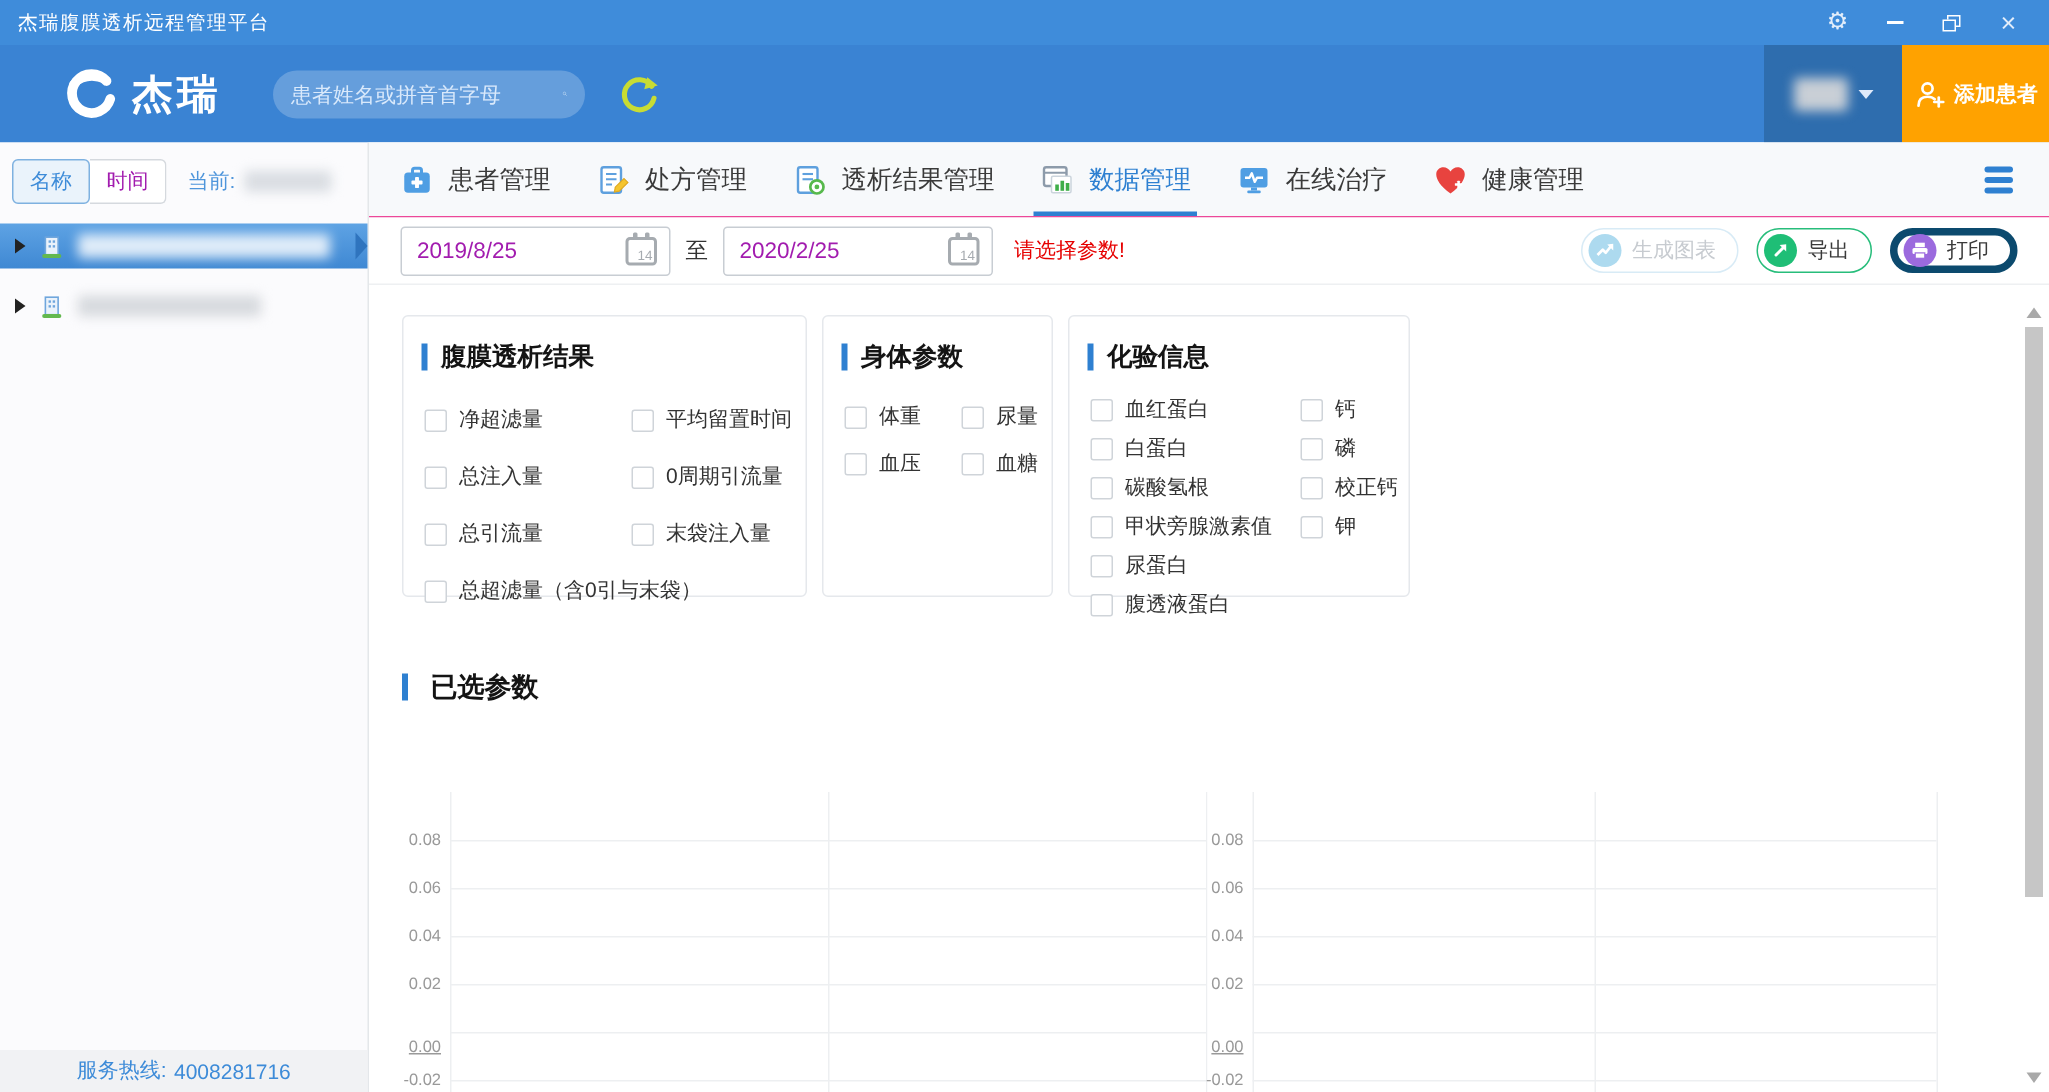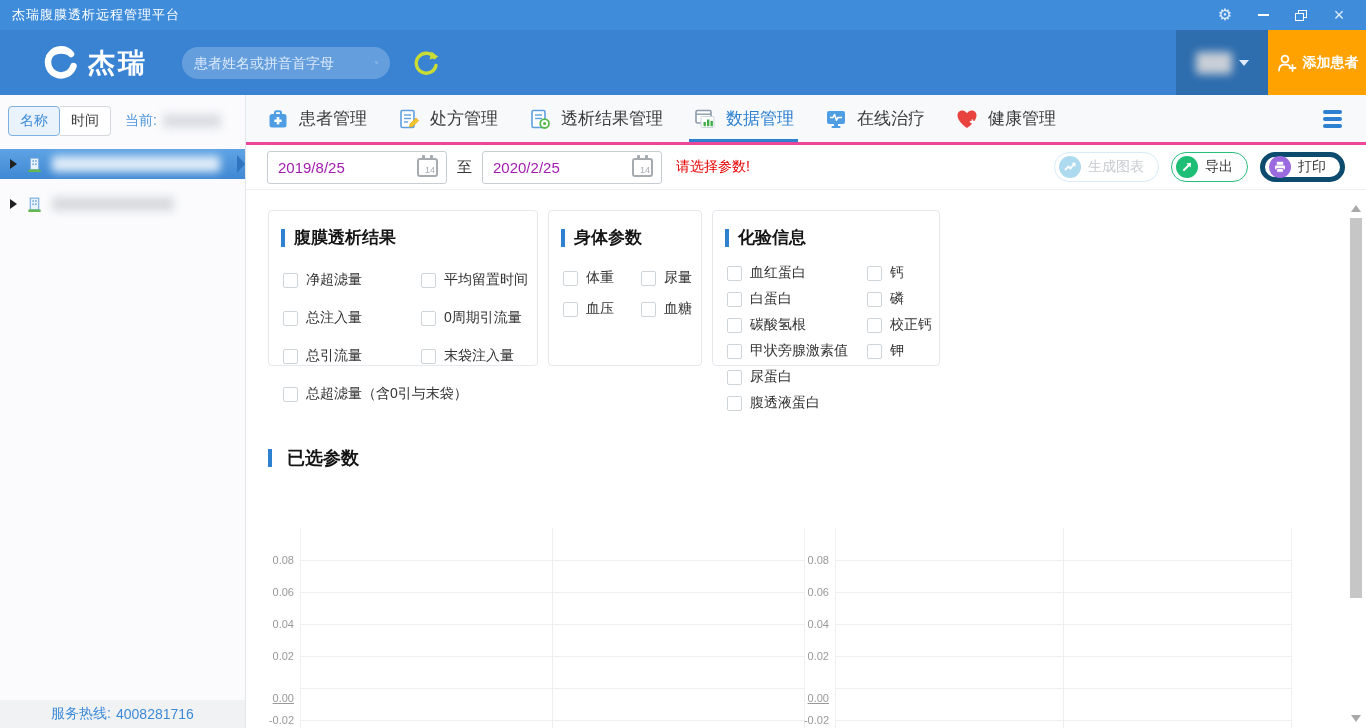--- a/index.html
+++ b/index.html
@@ -36,41 +36,41 @@
   .caret-down { width:0; height:0; border-left:5px solid transparent; border-right:5px solid transparent; border-top:6px solid #dfeafa; }
   .add-patient-btn { width:98px; height:65px; background:#ffa200; color:#fff; border:none;
     display:flex; flex-direction:column; align-items:center; justify-content:center; cursor:pointer; }
   .add-patient-inner { display:flex; align-items:center; gap:5px; font-size:14px;font-weight:bold; }
 
   
   .sidebar { position:absolute; left:0; top:95px; width:246px; height:633px;
     background:#fbfbfd; border-right:1px solid #e4e7ea; }
   .sb-top { display:flex; align-items:center; padding:11px 8px 9px 8px; }
   .seg { display:flex; }
-  .seg-btn { font-size:14px; padding:5px 11px; border:1px solid #d5d9de; background:#fff; color:#404040; cursor:pointer; }
+  .seg-btn { font-size:14px; padding:5px 11px; border:1px solid #d5d9de; background:#fff; color:#a21caf; cursor:pointer; }
   .seg-btn.first { border-radius:4px 0 0 4px; }
   .seg-btn.last  { border-radius:0 4px 4px 0; border-left:none; }
   .seg-btn.active { border:1px solid #7eb1e0; background:#eaf3fb; color:#3d8bd8; border-radius:4px; }
   .current-wrap { margin-left:14px; display:flex; align-items:center; font-size:14px; color:#4e95db; }
   .current-blur { width:58px; height:14px; margin-left:6px; background:#d9dde2; border-radius:2px; filter:blur(4px); }
   .tree { margin-top:4px; }
   .tree-item { height:30px; display:flex; align-items:center; padding-left:10px; cursor:pointer; position:relative; margin-bottom:10px; }
   .tree-item.selected { background:linear-gradient(180deg,#5ea3e4,#3f88d3); }
   .tree-item.selected::after { content:""; position:absolute; right:0; top:50%; transform:translateY(-50%);
     border-top:9px solid transparent; border-bottom:9px solid transparent; border-left:8px solid #2f74be; }
   .expander { width:0; height:0; border-top:5px solid transparent; border-bottom:5px solid transparent; border-left:7px solid #222; margin-right:9px; }
   .tree-blur-sel { width:168px; height:16px; margin-left:9px; background:rgba(255,255,255,.82); border-radius:2px; filter:blur(4px); }
   .tree-blur { width:122px; height:14px; margin-left:9px; background:#d7dade; border-radius:2px; filter:blur(4px); }
   .hotline { position:absolute; left:0; bottom:0; width:245px; height:28px; background:#f1f2f4;
     display:flex; align-items:center; justify-content:center; gap:5px; font-size:14px; color:#3d8bd8; }
 
   
   .main { position:absolute; left:246px; top:95px; width:1120px; height:633px; background:#fff; }
 
-  .navbar { height:50px; background:#f7f9fb; border-bottom:3px solid #ec4899;
+  .navbar { height:50px; background:#f7f9fb; border-bottom:1px solid #ec4899;
     display:flex; align-items:center; padding:0 20px; }
   .nav-tabs { display:flex; align-items:center; gap:30px; height:100%; }
   .tab { display:flex; align-items:center; gap:9px; height:100%; position:relative; cursor:pointer; }
   .tab-label { font-size:17px; color:#3a3a3a; }
   .tab.active .tab-label { color:#2e80d1; }
   .tab.active::after { content:""; position:absolute; left:-4px; right:-4px; bottom:0; height:3px; background:#2e80d1; }
   .hamburger { margin-left:auto; display:flex; flex-direction:column; gap:3px; cursor:pointer; padding:4px; }
   .hamburger span { width:19px; height:4px; border-radius:2px; background:#2e80d1; }
 
   .toolbar { height:45px; background:#fff; border-bottom:1px solid #eef0f2;
@@ -90,21 +90,21 @@
   .pill-icon { width:22px; height:22px; border-radius:50%; display:flex; align-items:center; justify-content:center; }
   .btn-generate { border:1px solid #d8ebf6; color:#c7cbd0; }
   .btn-generate .pill-icon { background:#addaef; }
   .btn-export { border:1px solid #27bd7b; color:#3a3a3a; }
   .btn-export .pill-icon { background:#1fbe76; }
   .btn-print { border:5px solid #0c4a6e; color:#3a3a3a; }
   .btn-print .pill-icon { background:#9b6ade; }
 
   .content { position:relative; height:538px; }
 
-  .panel { position:absolute; top:20px; height:156px; background:#fff;
+  .panel { position:absolute; top:20px; height:188px; background:#fff;
     border:1px solid #e5e8ec; border-radius:4px; }
   .panel-1 { left:22px; width:270px; }
   .panel-2 { left:302px; width:154px; }
   .panel-3 { left:466px; width:228px; }
   .panel-title { display:flex; align-items:center; gap:9px; margin:15px 12px 0 12px; }
   .title-bar-accent { width:4px; height:18px; background:#2e80d1; }
   .panel-title h3 { font-size:17px; color:#141414; font-weight:bold; }
   .cb-col { position:absolute; }
   .cb { display:flex; align-items:center; gap:8px; cursor:default; }
   .cb input { appearance:none; -webkit-appearance:none; width:15px; height:15px; border:1px solid #cfd4d9;

